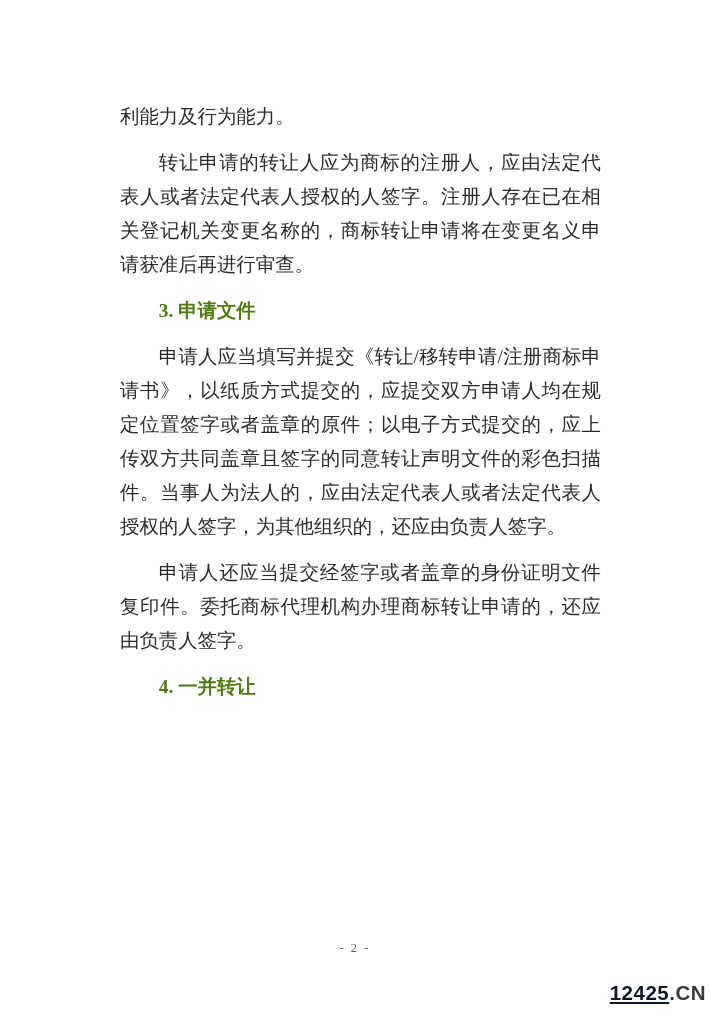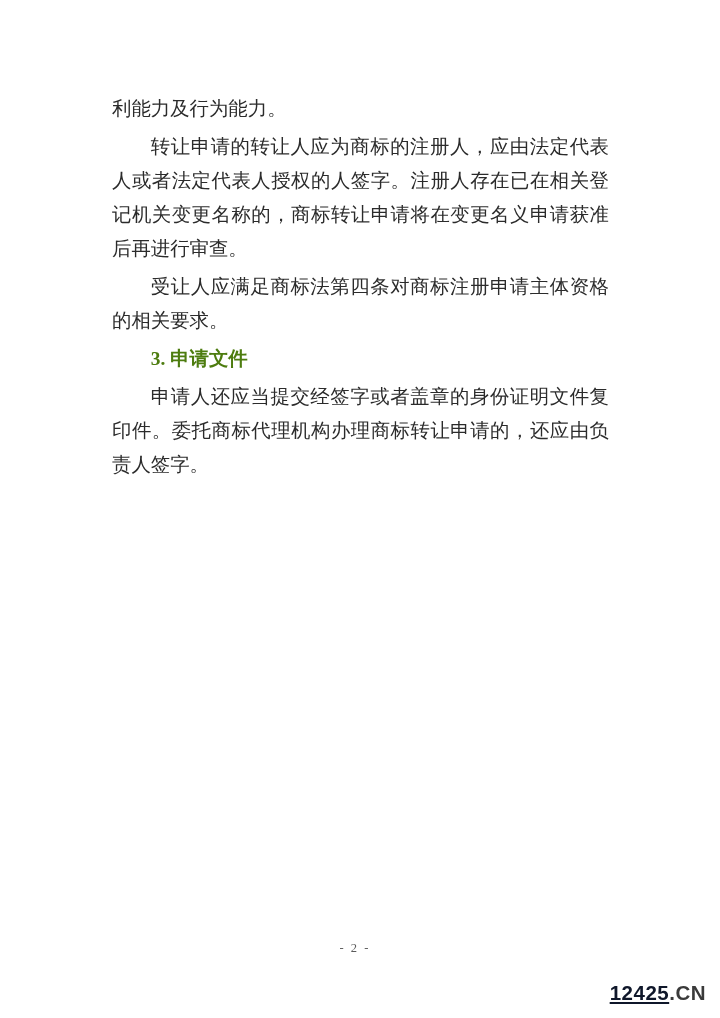--- a/index.html
+++ b/index.html
@@ -21,21 +21,21 @@
     top: 88px;
     left: 108px;
     width: 505px;
     color: #2b2b2b;
     font-size: 19.4px;
     line-height: 34px;
     text-align: justify;
     text-justify: inter-ideograph;
   }
   .doc p, .doc h2 {
-    margin: 4px;
+    margin: 12px;
     font-family: Liberation Serif, serif;
   }
   .para {
     text-indent: 2em;
   }
   .cont {
     text-indent: 0;
   }
   .heading {
     text-indent: 2em;
@@ -67,23 +67,24 @@
   }
 </style>
 </head>
 <body>
 
 <div class="page">
 
   <main class="doc">
     <p class="cont">利能力及行为能力。</p>
     <p class="para">转让申请的转让人应为商标的注册人，应由法定代表人或者法定代表人授权的人签字。注册人存在已在相关登记机关变更名称的，商标转让申请将在变更名义申请获准后再进行审查。</p>
-    <p class="para">受让人应满足商标法第四条对商标注册申请主体资格的相关要求。</p>
     <h2 class="heading">3. 申请文件</h2>
+    <p class="para">申请人应当填写并提交《转让/移转申请/注册商标申请书》，以纸质方式提交的，应提交双方申请人均在规定位置签字或者盖章的原件；以电子方式提交的，应上传双方共同盖章且签字的同意转让声明文件的彩色扫描件。当事人为法人的，应由法定代表人或者法定代表人授权的人签字，为其他组织的，还应由负责人签字。</p>
     <p class="para">申请人还应当提交经签字或者盖章的身份证明文件复印件。委托商标代理机构办理商标转让申请的，还应由负责人签字。</p>
+    <h2 class="heading">4. 一并转让</h2>
   </main>
 
   <div class="footer">- 2 -</div>
 
   <div class="watermark">
     <span style="color: #0f172a; text-decoration: underline;">12425</span><span style="color: rgb(58, 58, 58);">.CN</span>
   </div>
 
 </div>
 

